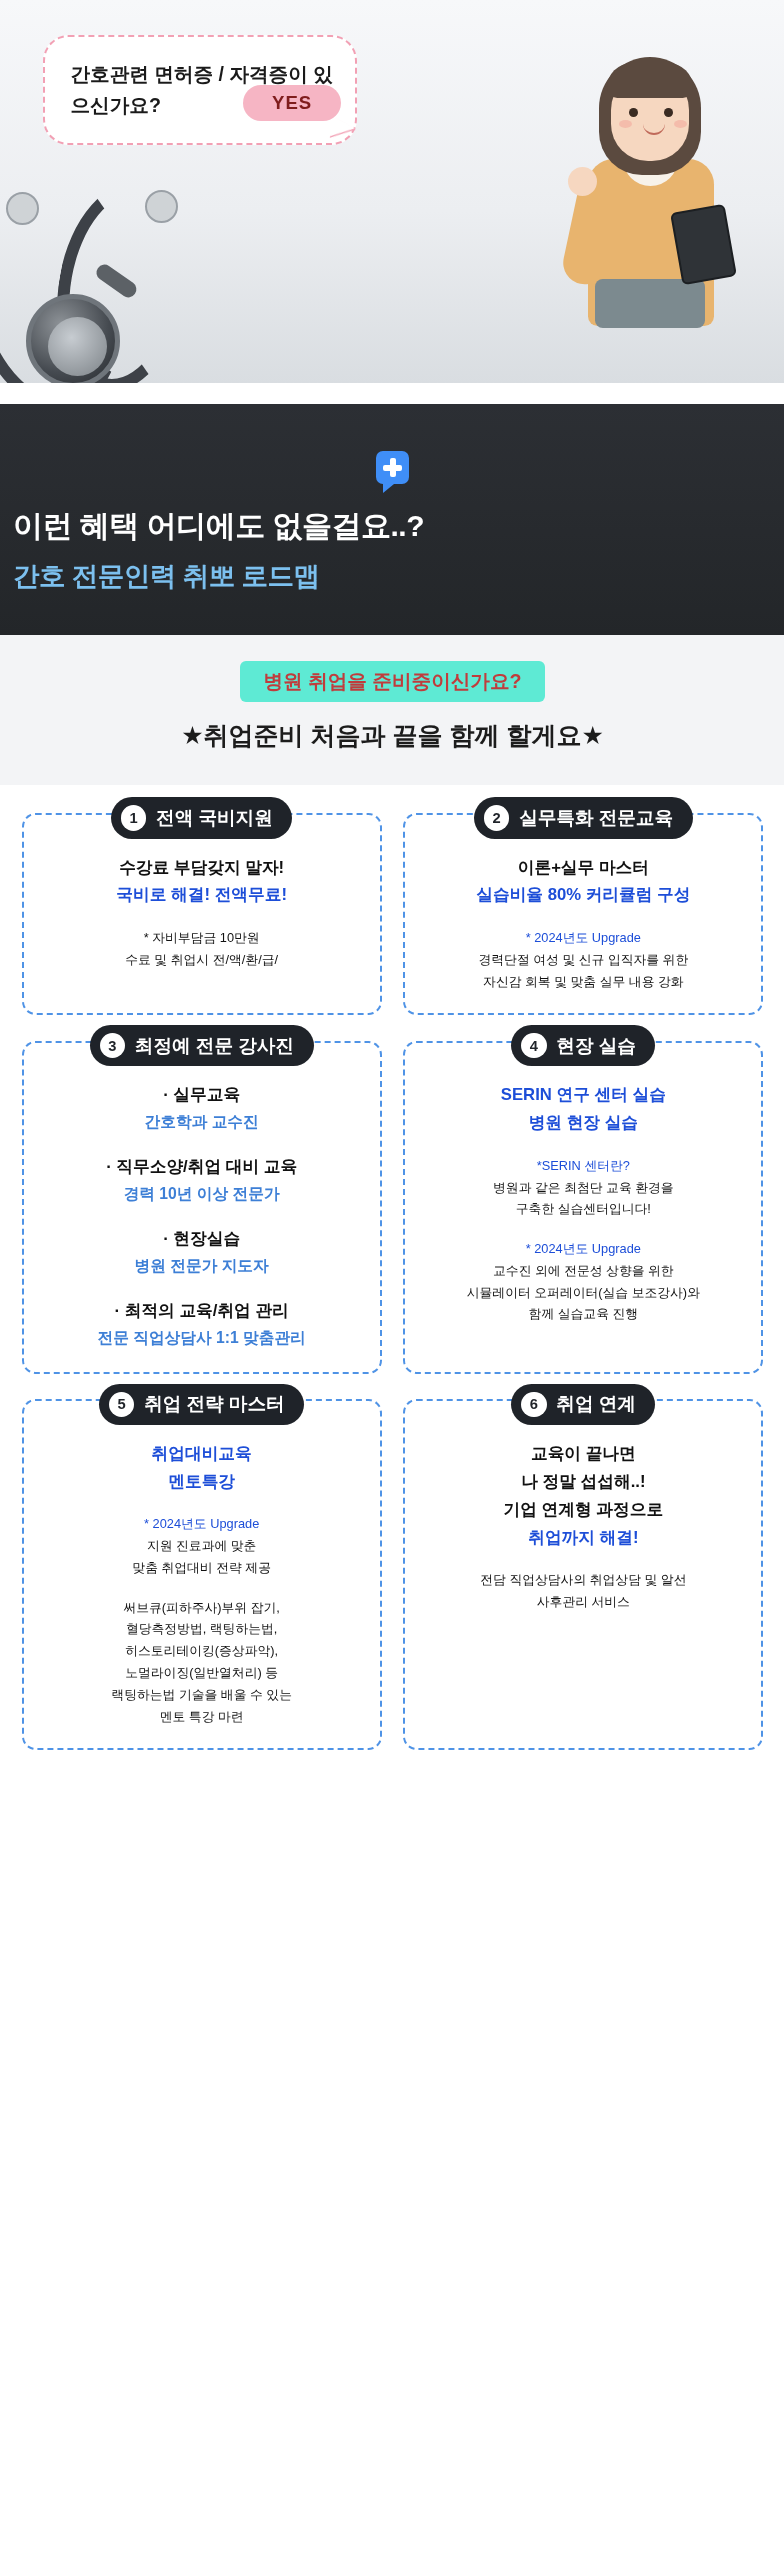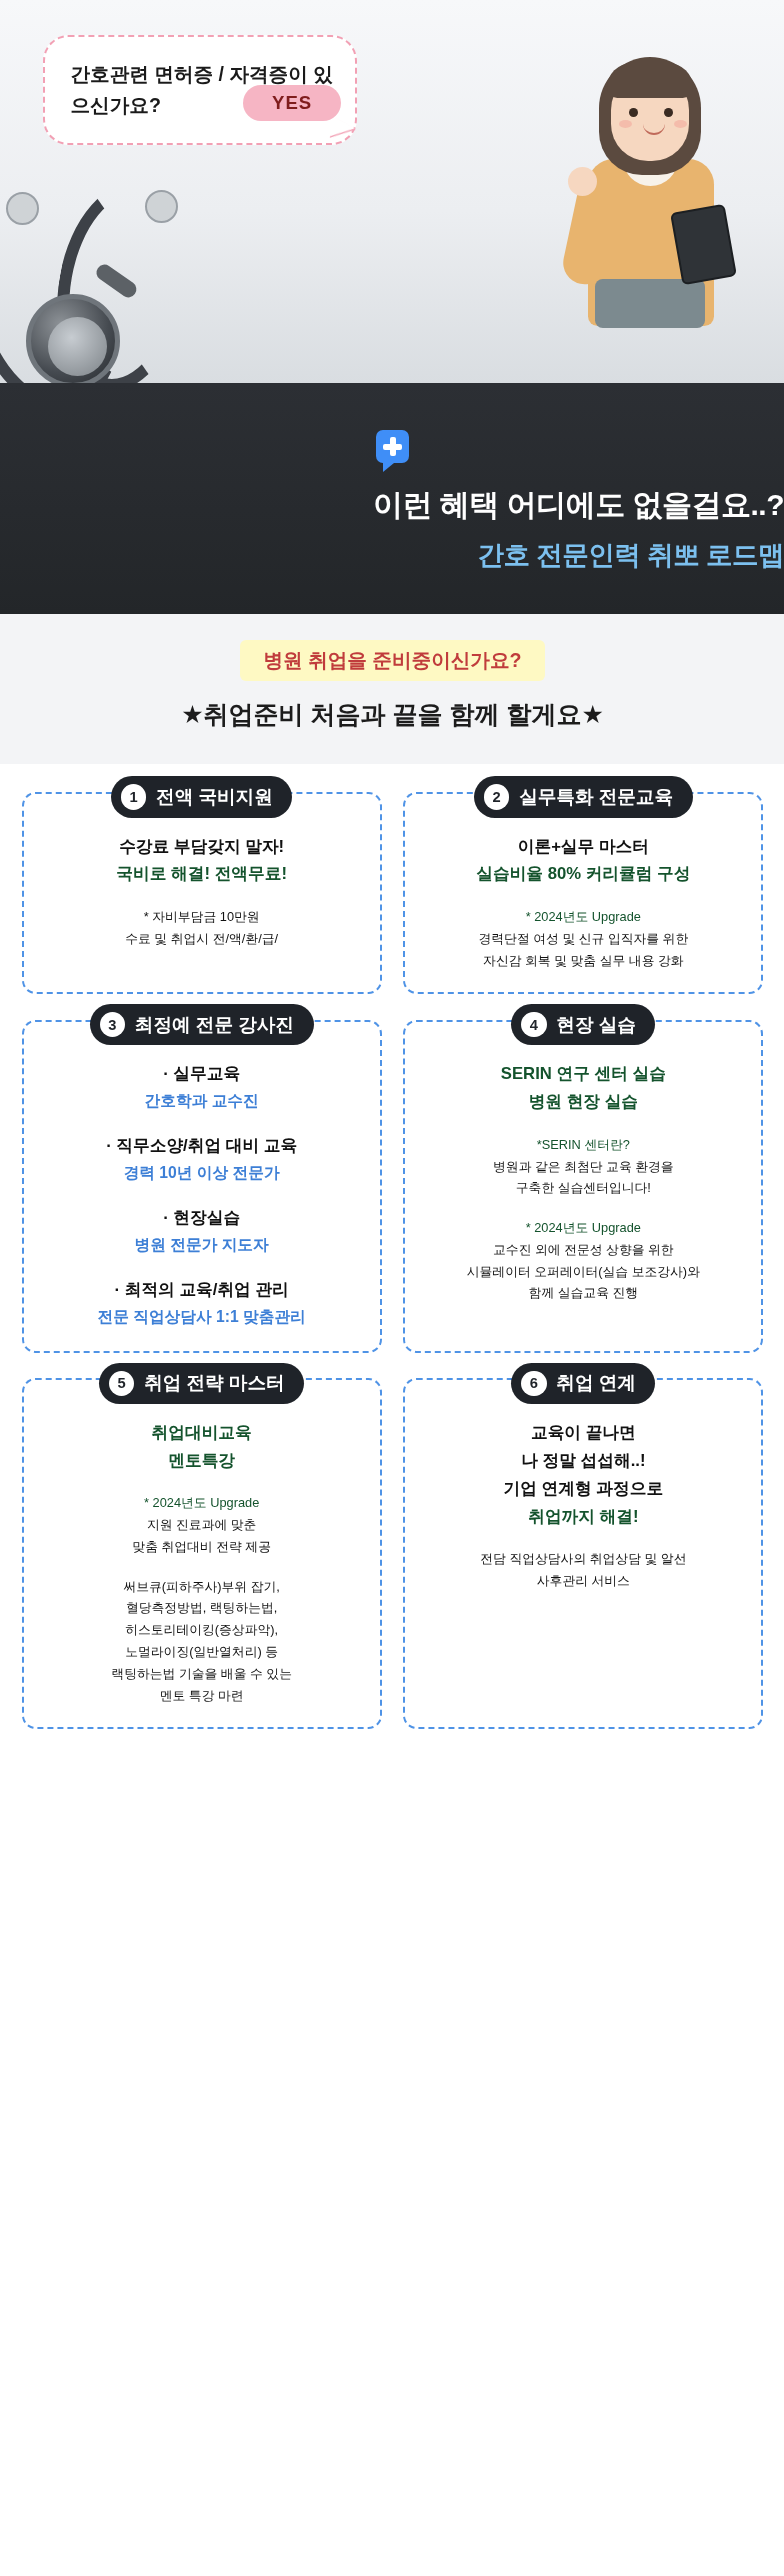--- a/index.html
+++ b/index.html
@@ -84,23 +84,24 @@
   .bubble-tail {
     position: absolute; left: 330px; top: 116px; width: 0; height: 0;
     border-left: 25.5px solid #fff; border-top: 11.8px solid transparent; border-bottom: 11.8px solid transparent;
     filter: drop-shadow(1px 1px 0 #f2a0b4);
     transform: rotate(6deg);
   }
 
   
   .dark {
     background: linear-gradient(180deg, #2c2f34 0%, #232629 100%);
-    color: #fff; text-align: right;
-    padding: 47px 1px 41px;
+    color: #fff; text-align: left;
+    padding: 47px 13px 41px;
     position: relative;
+    margin-top: 21px;
   }
   .badge-icon {
     width: 33px; height: 33px; margin: 0 auto 21.6px; background: #3f8ef7;
     border-radius: 6.9px; position: relative;
   }
   .badge-icon::before, .badge-icon::after {
     content:""; position:absolute; background:#fff; border-radius:2px;
   }
   .badge-icon::before { left: 13.7px; top: 6.9px; width: 5.9px; height: 19.6px; }
   .badge-icon::after { left: 6.9px; top: 13.7px; width: 19.6px; height: 5.9px; }
@@ -111,21 +112,21 @@
   .dark-h1 { font-size: 30px; font-weight: 800; letter-spacing: -0.5px; }
   .dark-h2 { font-size: 26.5px; font-weight: 800; color: #7cc0ef; margin-top: 11.8px; letter-spacing: -0.5px; }
 
   
   .sub {
     background: #f3f4f6;
     text-align: center;
     padding: 25.5px 0 33px;
   }
   .sub-pill {
-    display: inline-block; background: #fef9c3; color: #c03c3c;
+    display: inline-block; background: #5eead4; color: #c03c3c;
     font-size: 19.6px; font-weight: 800; padding: 6.9px 23.5px; border-radius: 5.9px;
   }
   .sub-line { margin-top: 17.7px; font-size: 25px; font-weight: 700; color: #1c1c1c; }
 
   
   .grid {
     background: #ffffff;
     padding: 27.5px 21.6px 39px;
     display: grid;
     grid-template-columns: 1fr 1fr;
@@ -151,21 +152,21 @@
     background: #fff; color: #1f2329;
     display: inline-flex; align-items: center; justify-content: center;
     font-size: 14.7px; font-weight: 800;
   }
   .card-body { margin-top: -3.9px; }
   .ln { line-height: 1.55; margin: 2px 0; }
   .b { font-weight: 700; }
   .s16 { font-size: 15.7px; }
   .s17 { font-size: 16.7px; }
   .s13 { font-size: 12.8px; }
-  .red { color: #14532d; }
+  .red { color: #1d4ed8; }
   .blue { color: #3d7fd6; }
   .gap-m { height: 15.7px; }
 
   
   .final-row { display: flex; align-items: center; justify-content: center; gap: 9.8px; margin-top: 15.7px; }
   .smiley {
     width: 51px; height: 51px; border-radius: 50%;
     background: radial-gradient(circle at 50% 40%, #ffd84d, #f5b800);
     position: relative; flex: none;
   }

